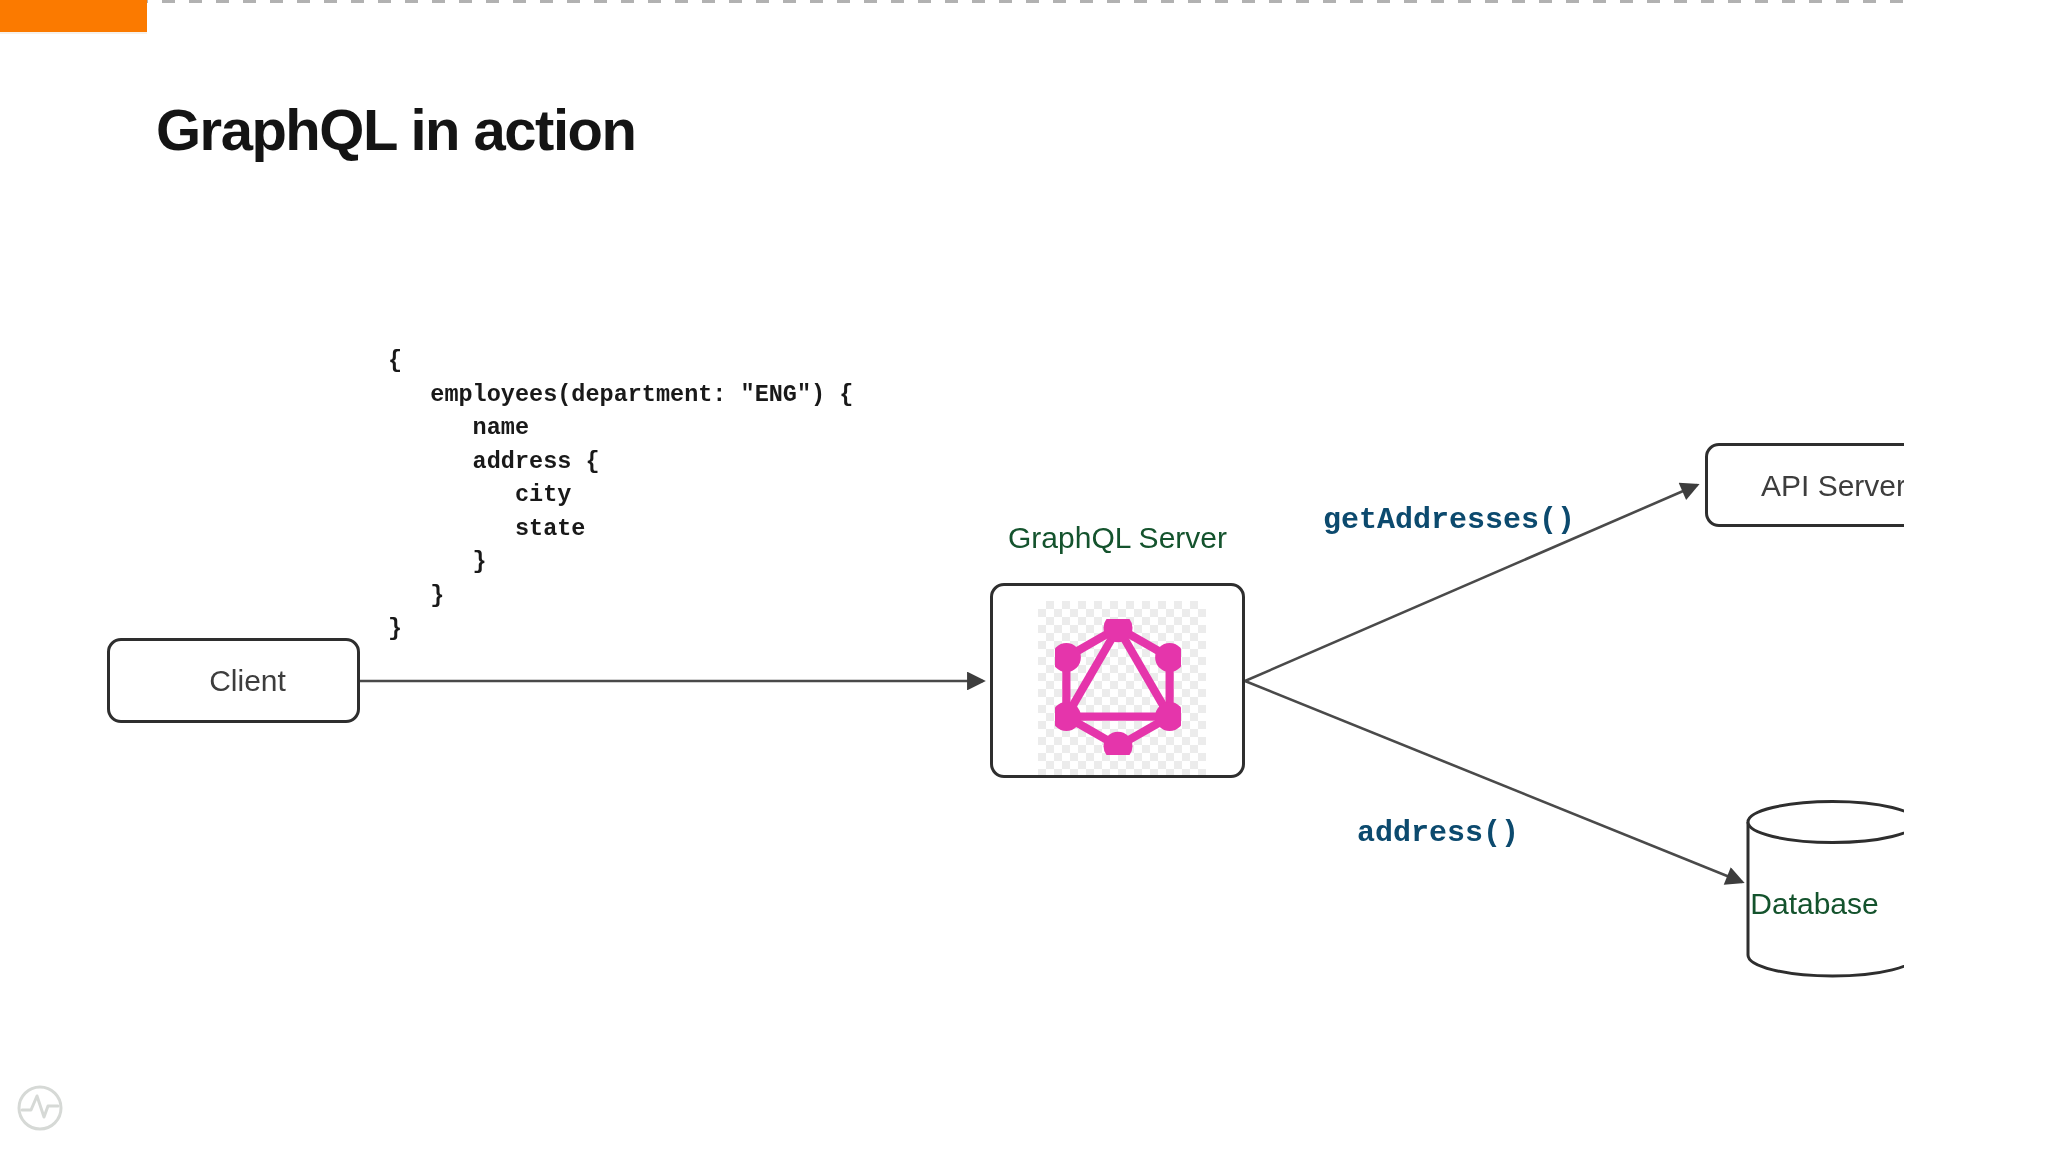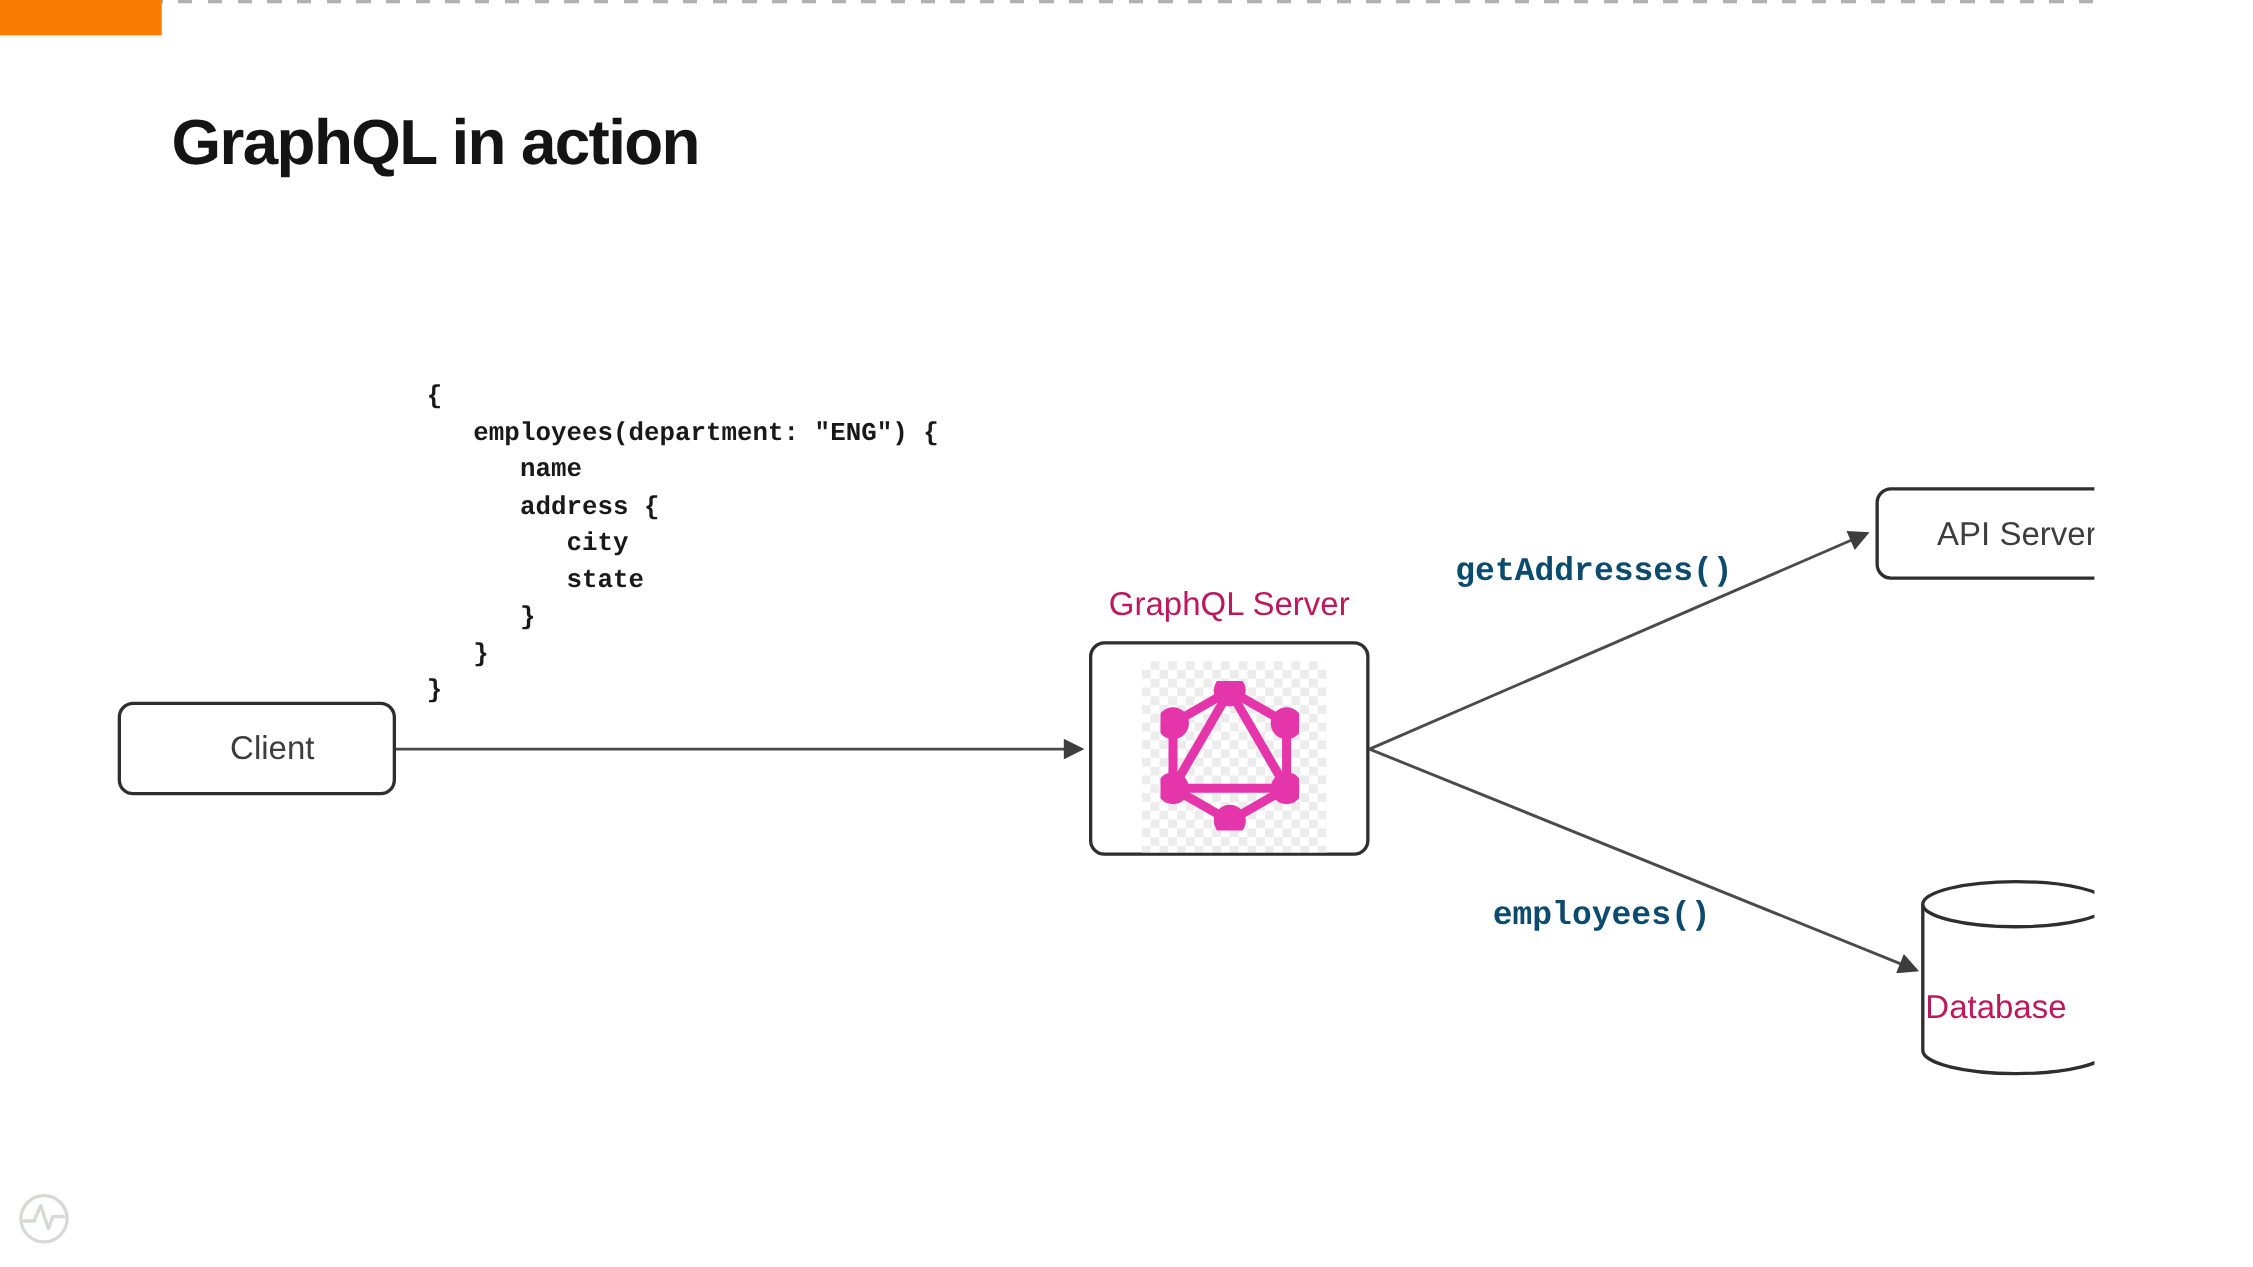--- a/index.html
+++ b/index.html
@@ -27,21 +27,21 @@
   }
   .node-box{
     position:absolute;background:#ffffff;border:3px solid #2e2e2e;border-radius:14px;
     display:flex;align-items:center;justify-content:center;box-sizing:border-box;text-align:center;
   }
   .node-label{font-size:30px;color:#3d3d3d;line-height:1.1;}
   #client-box{left:107px;top:638px;width:253px;height:85px;padding-left:28px;}
   #graphql-box{left:990px;top:583px;width:255px;height:195px;}
   #api-box{left:1705px;top:443px;width:257px;height:84px;}
   .floating-label{
-    position:absolute;font-size:30px;color:#be185d;line-height:36px;margin-top:12px;
+    position:absolute;font-size:30px;color:#14532d;line-height:36px;
   }
   #graphql-server-label{left:990px;top:520px;width:255px;text-align:center;}
   #database-label{left:1730px;top:886px;width:169px;text-align:center;}
   .edge-label{
     position:absolute;font-family:"Liberation Mono",monospace;font-weight:700;
     font-size:30px;line-height:34px;color:#0c4a6e;white-space:nowrap;
   }
   #get-addresses-label{left:1323px;top:503px;}
   #get-names-label{left:1357px;top:816px;}
   .checkerboard{
@@ -128,21 +128,21 @@
     </svg>
   </div>
 
   <div id="api-box" class="node-box">
     <span class="node-label">API Server</span>
   </div>
 
   <div class="floating-label" id="database-label">Database</div>
 
   <div class="edge-label" id="get-addresses-label">getAddresses()</div>
-  <div class="edge-label" id="get-names-label">employees()</div>
+  <div class="edge-label" id="get-names-label">address()</div>
 
   <svg class="footer-logo" width="54" height="54" viewBox="0 0 54 54">
     <circle cx="27" cy="27" r="21" fill="none" stroke="#d6d9d6" stroke-width="3"></circle>
     <polyline points="9,29 18,29 24,15 31,36 35,25 45,25" fill="none" stroke="#d6d9d6" stroke-width="3" stroke-linejoin="round" stroke-linecap="round"></polyline>
   </svg>
 
   <div class="footer-bar"></div>
   <div class="page-circle">
     <span>7</span>
   </div>

